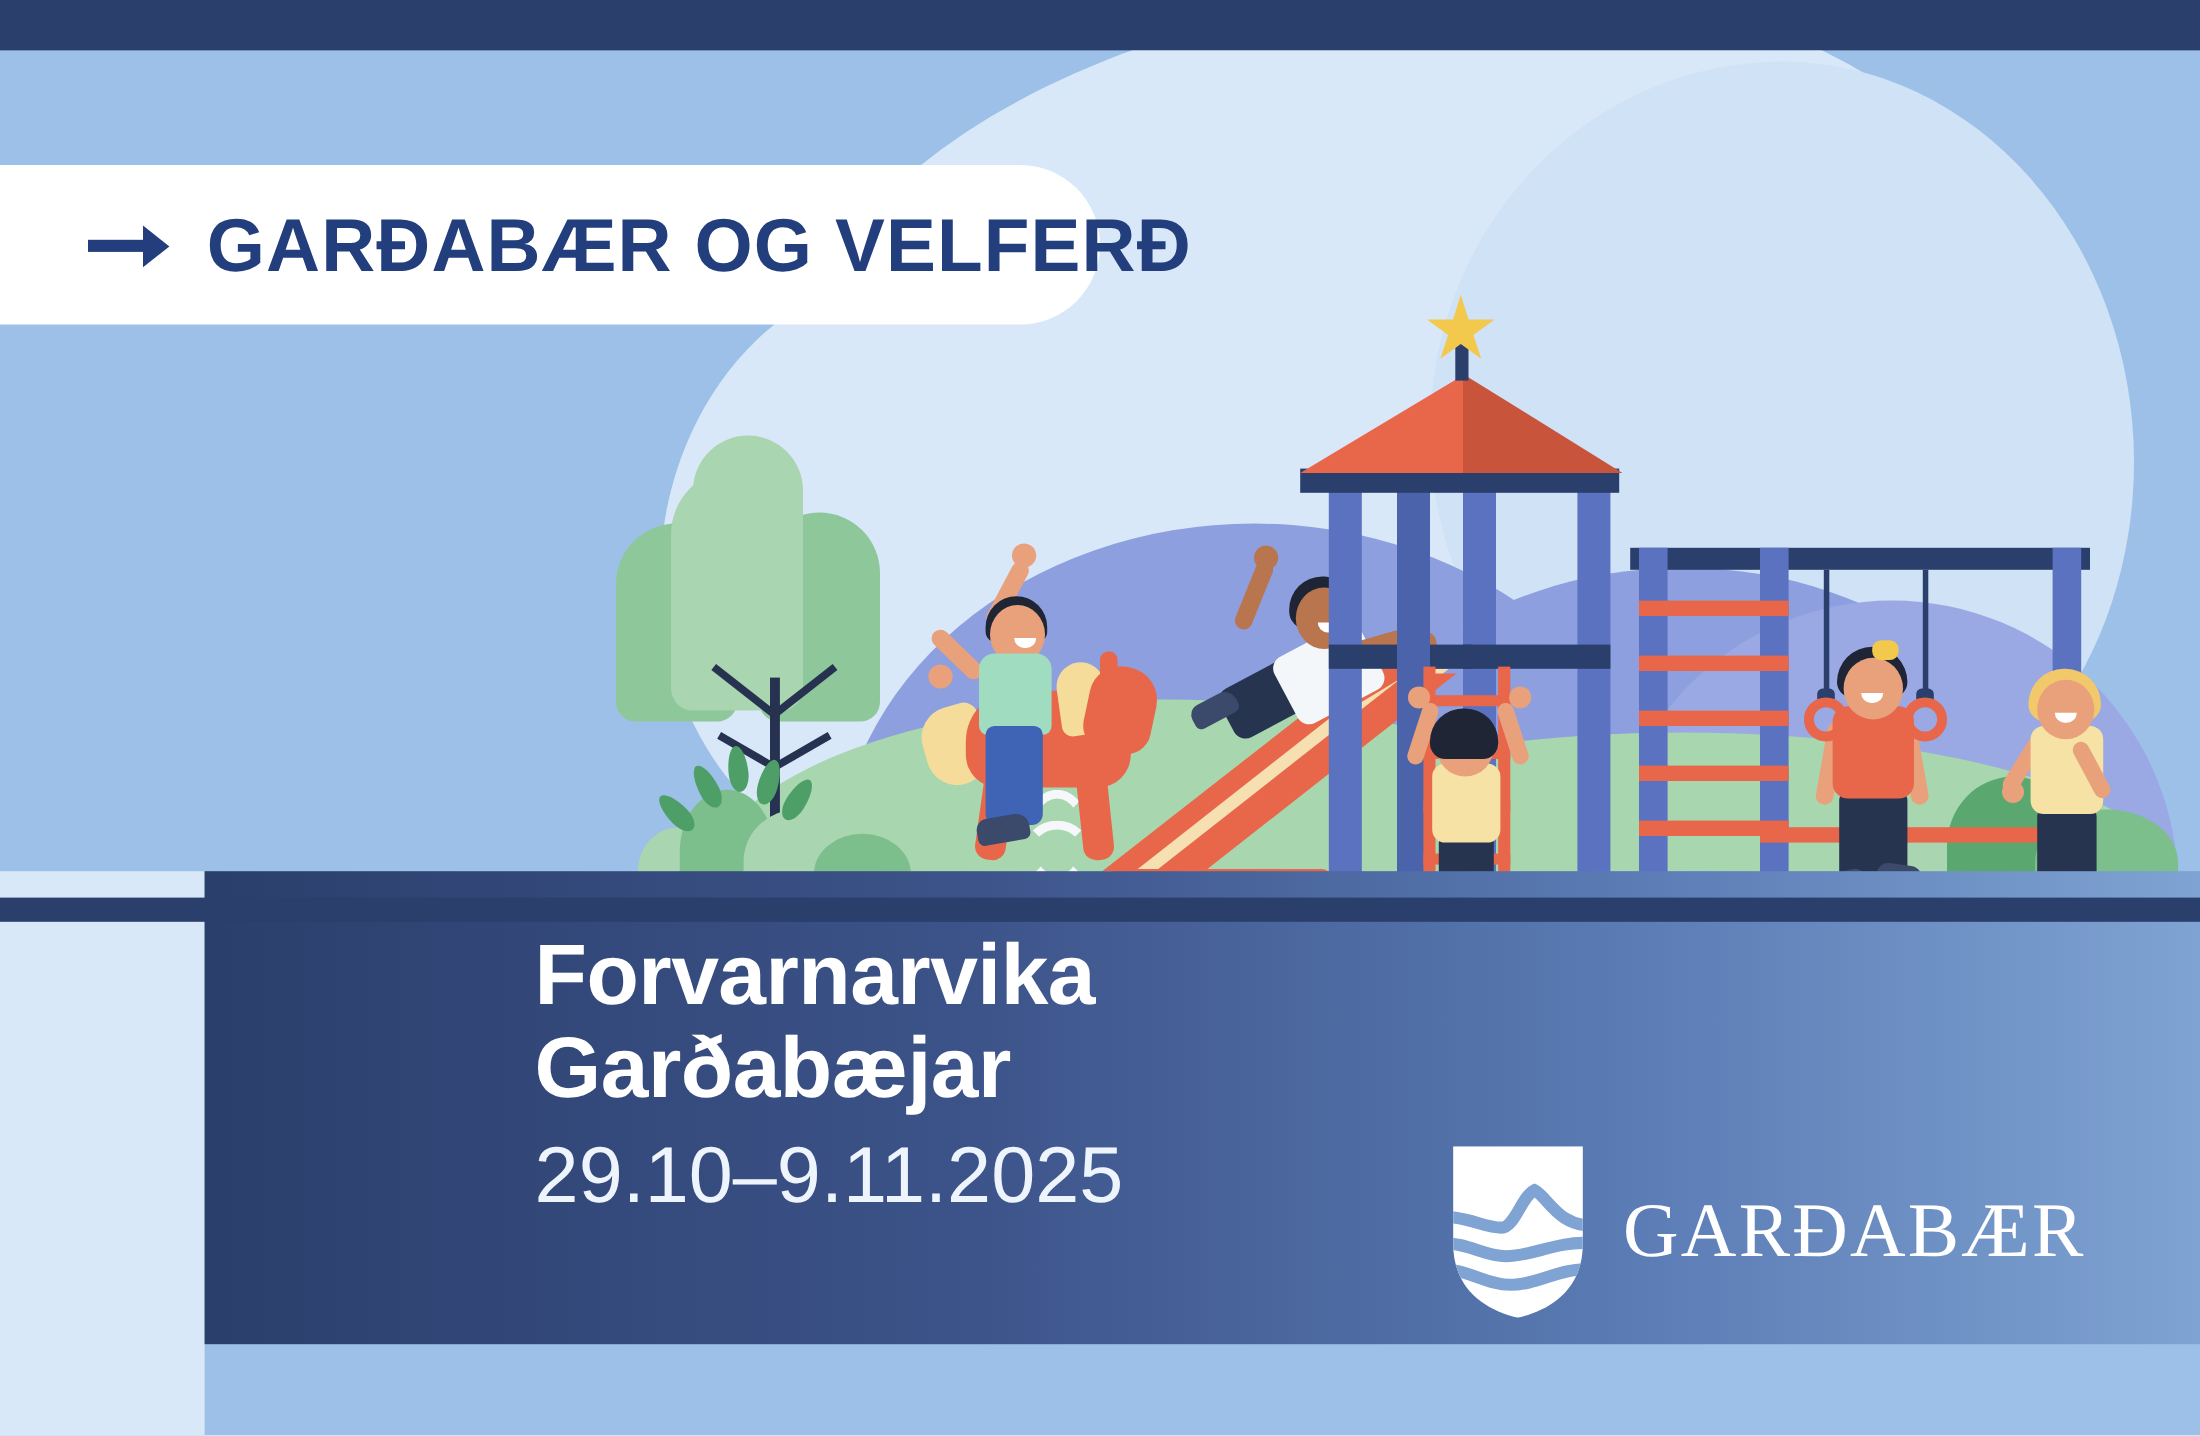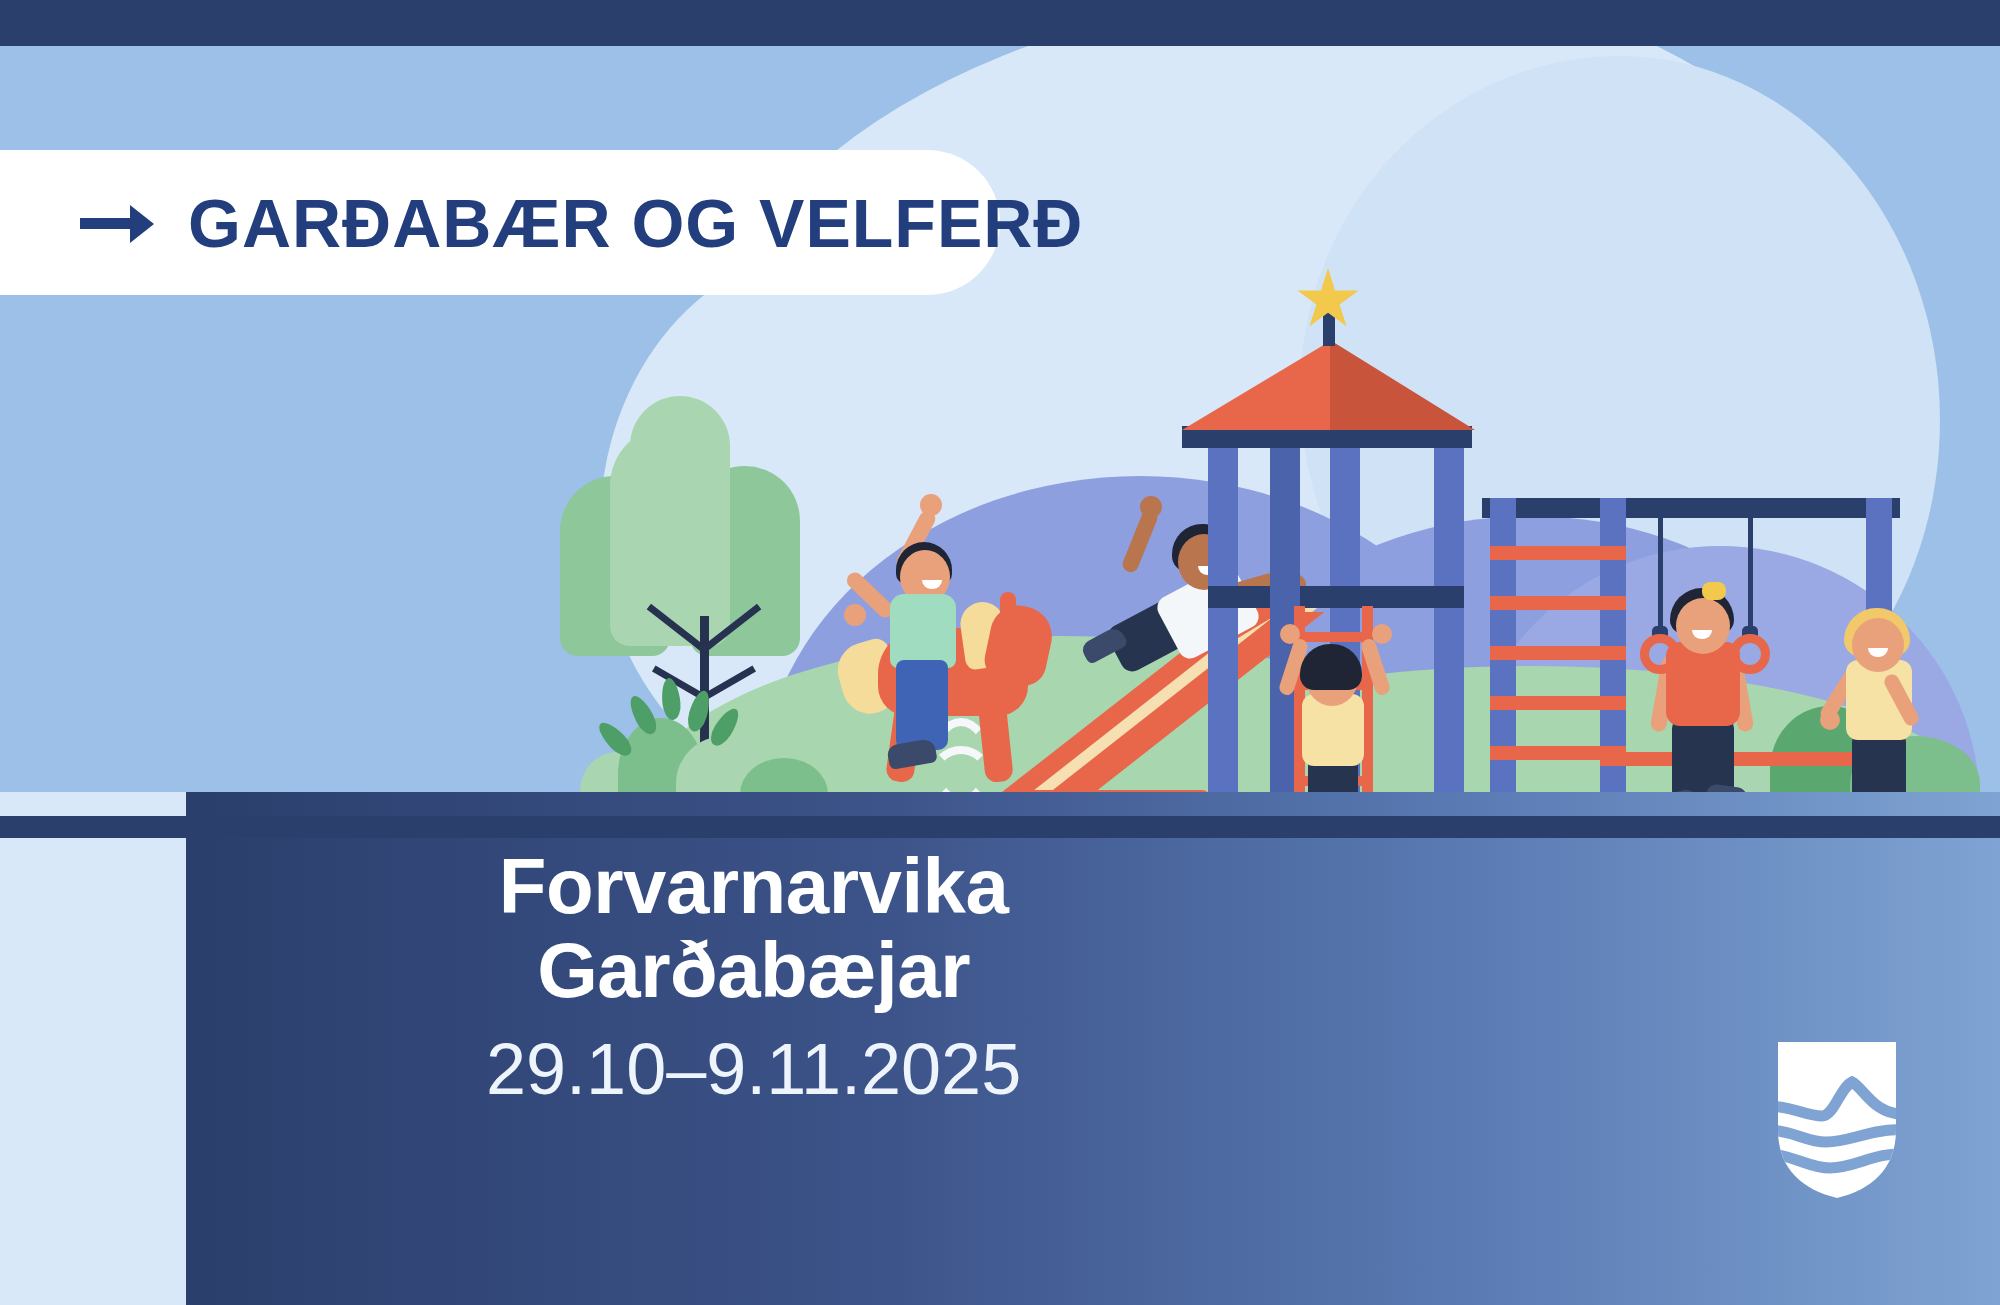--- a/index.html
+++ b/index.html
@@ -305,23 +305,22 @@
     border-radius:0 0 12px 12px;
   }
 
   
   .bottom { position:absolute; left:0; top:792px; width:2000px; height:513px; }
   .bottom-left-strip {
     position:absolute; left:0; top:0; width:186px; height:513px;
     background:#d9e8f8;
   }
   .bottom-panel {
-    position:absolute; left:186px; top:0; width:1814px; height:513px;
+    position:absolute; left:186px; top:0; width:1814px; height:430px;
     background:linear-gradient(90deg, #2b3f6c 0%, #3c5389 38%, #5b7cb5 72%, #7fa3d2 100%);
-    text-align:center;
   }
 
   .title-block { position:absolute; left:300px; top:52px; }
   .title-line {
     font-size:78px; font-weight:bold; color:#ffffff;
     line-height:1.08; letter-spacing:-0.5px;
   }
   .date-line {
     font-size:72px; font-weight:300; color:#eef4fb;
     line-height:1.2; margin-top:14px; letter-spacing:0px;
@@ -536,18 +535,19 @@
               </clipPath>
             </defs>
             <path d="M0,0 H118 V88 C118,128 92,148 59,156 C26,148 0,128 0,88 Z" fill="#ffffff"></path>
             <g clip-path="url(#shieldClip)" fill="none" stroke="#7fa3d2" stroke-width="11">
               <path d="M-10,64 C14,64 28,74 44,74 C56,74 62,46 74,40 C86,46 96,74 128,72"></path>
               <path d="M-10,88 C14,88 28,100 48,100 C74,100 92,86 128,88"></path>
               <path d="M-10,112 C14,112 30,126 52,126 C78,126 96,110 128,112"></path>
             </g>
           </svg>
         </span>
+        <span class="logo-word">GARÐABÆR</span>
       </div>
 
     </div>
   </div>
 
 </div>
 
 </body></html>

